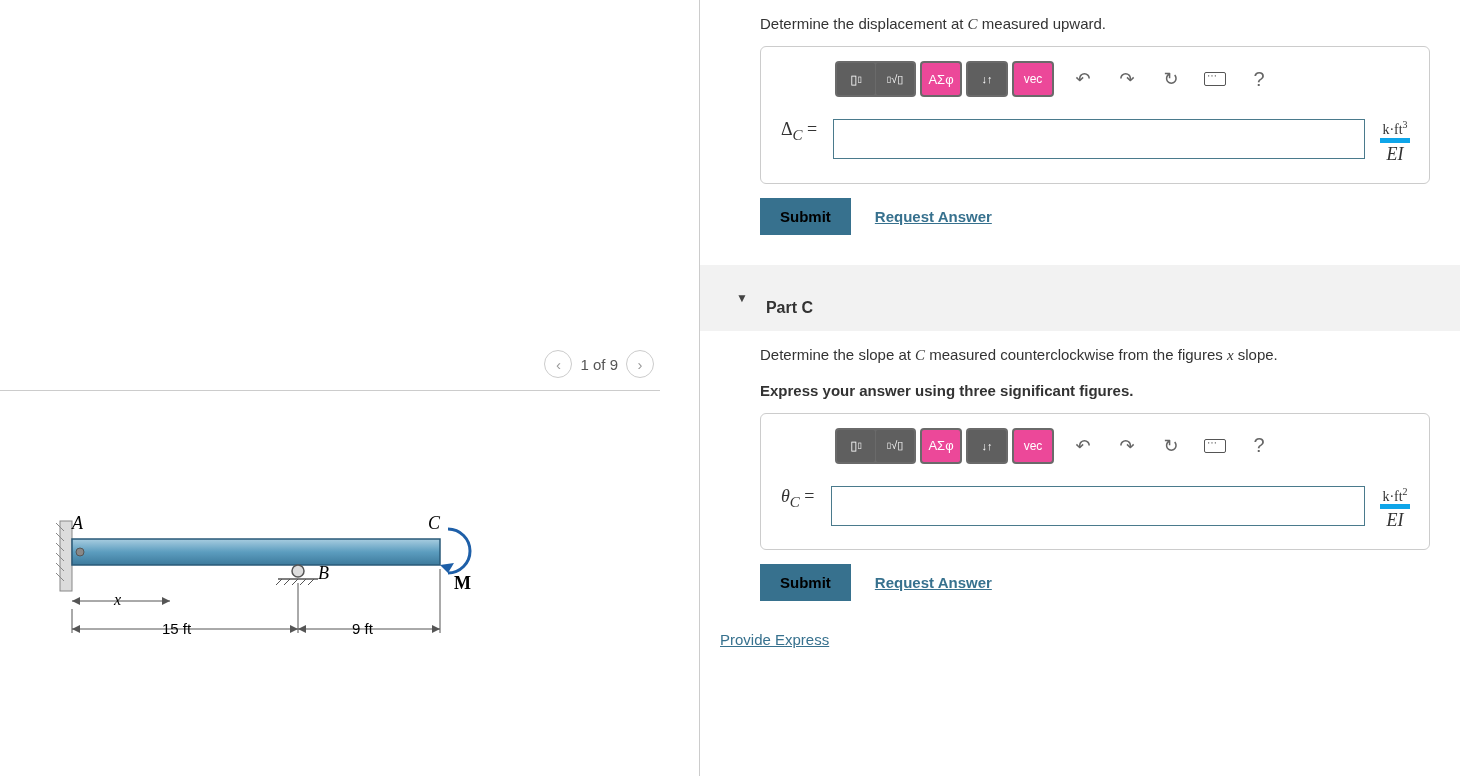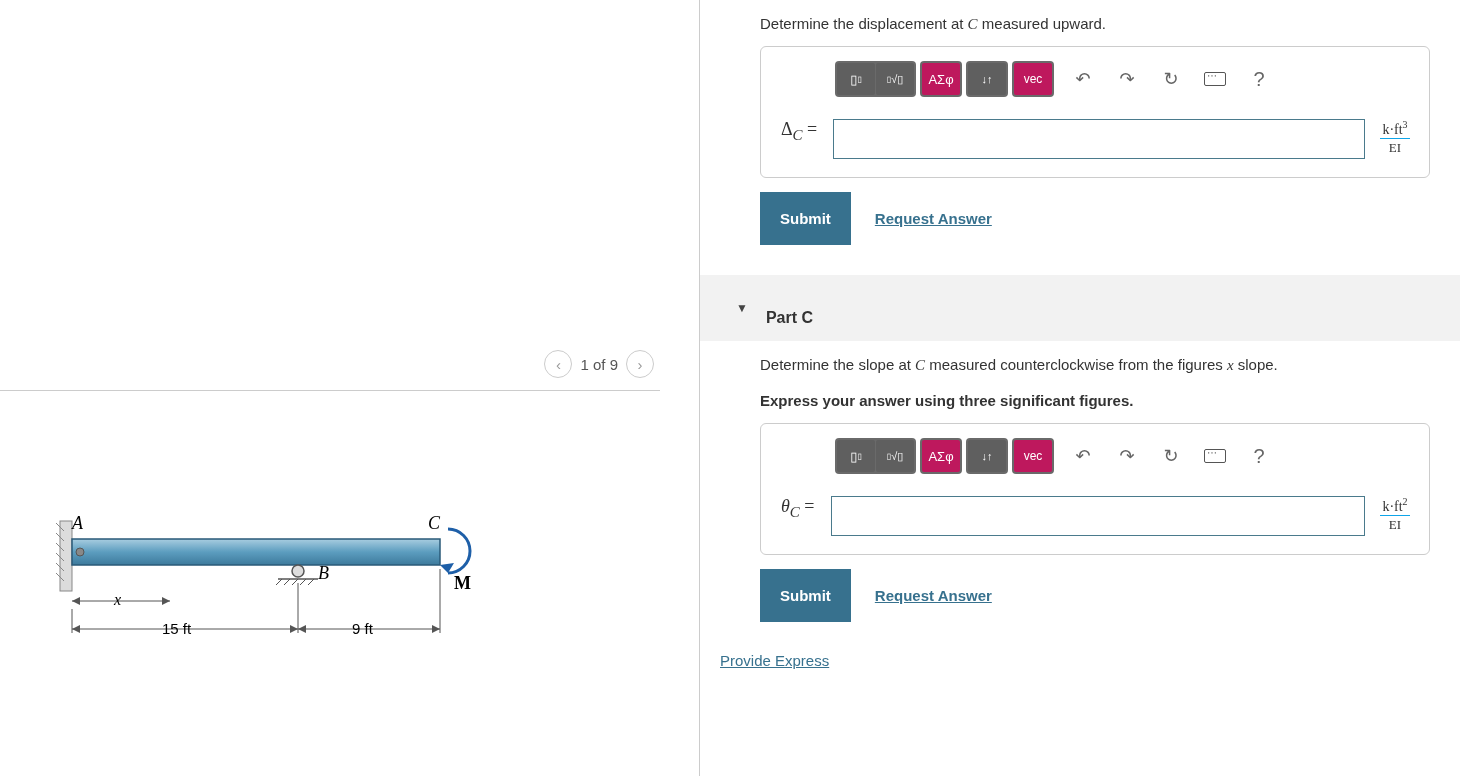--- a/index.html
+++ b/index.html
@@ -9,32 +9,32 @@
 .right-panel { flex: 1; padding: 0 0 0 0; overflow: hidden; }
 .pager { position: absolute; top: 350px; right: 45px; display: flex; align-items: center; gap: 8px; color: #555; font-size: 15px; }
 .pager-btn { width: 28px; height: 28px; border: 1px solid #ccc; border-radius: 50%; background: #fff; display: flex; align-items: center; justify-content: center; color: #999; cursor: pointer; }
 .figure-area { position: absolute; top: 390px; left: 0; width: 660px; height: 370px; border-top: 1px solid #ccc; }
 .beam-svg { position: absolute; top: 120px; left: 50px; }
 .question-text { font-size: 15px; color: #333; line-height: 1.6; margin: 12px 0 10px 60px; }
 .question-text b { font-weight: bold; }
 .answer-box { border: 1px solid #ccc; border-radius: 6px; margin: 8px 0 0 60px; width: 670px; padding: 14px 14px 18px 14px; }
 .toolbar { display: flex; align-items: center; gap: 4px; margin-left: 60px; margin-bottom: 22px; }
 .tool-group { display: flex; background: #6a6a6a; border-radius: 4px; padding: 2px; gap: 1px; }
-.tool-btn { width: 38px; height: 32px; background: #be185d; color: #fff; display: flex; align-items: center; justify-content: center; font-size: 13px; border-radius: 2px; cursor: pointer; }
+.tool-btn { width: 38px; height: 32px; background: #ec4899; color: #fff; display: flex; align-items: center; justify-content: center; font-size: 13px; border-radius: 2px; cursor: pointer; }
 .tool-btn.dark { background: #5f5f5f; }
 .tool-icon-btn { width: 30px; height: 30px; display: flex; align-items: center; justify-content: center; color: #666; cursor: pointer; margin-left: 10px; font-size: 18px; }
 .answer-row { display: flex; gap: 10px; }
 .answer-label { font-size: 18px; font-family: 'Times New Roman', serif; padding: 0 6px; }
 .answer-input { flex: 1; height: 40px; border: 1px solid #4a7a8c; background: #fff; padding: 4px 8px; font-size: 15px; }
 .answer-unit { font-family: 'Times New Roman', serif; font-size: 18px; text-align: center; min-width: 40px; }
 .unit-frac { display: inline-block; text-align: center; }
-.unit-frac .num { border-bottom: 1px solid #0ea5e9; display: block; font-size: 14px; padding: 0 2px; }
-.unit-frac .den { display: block; font-size: 13px; padding-top: 1px; }
+.unit-frac .num { border-bottom: 5px solid #0ea5e9; display: block; font-size: 14px; padding: 0 2px; }
+.unit-frac .den { display: block; font-size: 18px; font-style: italic; padding-top: 1px; }
 .submit-row { margin: 14px 0 0 60px; display: flex; align-items: center; gap: 24px; }
-.submit-btn { background: #37718e; color: #ffffff; border: none; padding: 18px 20px; font-size: 15px; font-weight: bold; cursor: pointer; }
+.submit-btn { background: #37718e; color: #000000; border: none; padding: 10px 20px; font-size: 15px; font-weight: bold; cursor: pointer; }
 .link-btn { color: #37718e; font-weight: bold; text-decoration: underline; cursor: pointer; font-size: 15px; }
 .part-header { background: #f2f2f2; padding: 14px 0 14px 36px; margin: 30px 0 6px 0; display: flex; align-items: center; gap: 18px; }
 .part-header .caret { font-size: 12px; color: #444; }
 .part-header .part-title { font-weight: bold; font-size: 16px; margin-top: 20px; }
 .feedback-link { color: #37718e; text-decoration: underline; cursor: pointer; font-size: 15px; margin: 30px 0 0 20px; display: inline-block; }
 .ital { font-style: italic; font-family: 'Times New Roman', serif; }
 .sup { font-size: 10px; vertical-align: super; }
 .keyboard-icon { display:inline-block; width:22px; height:14px; border:1.5px solid #555; border-radius:2px; position:relative; }
 .keyboard-icon::before { content:"⋯"; position:absolute; top:-3px; left:2px; font-size:10px; letter-spacing:1px; color:#555; }
 </style>

